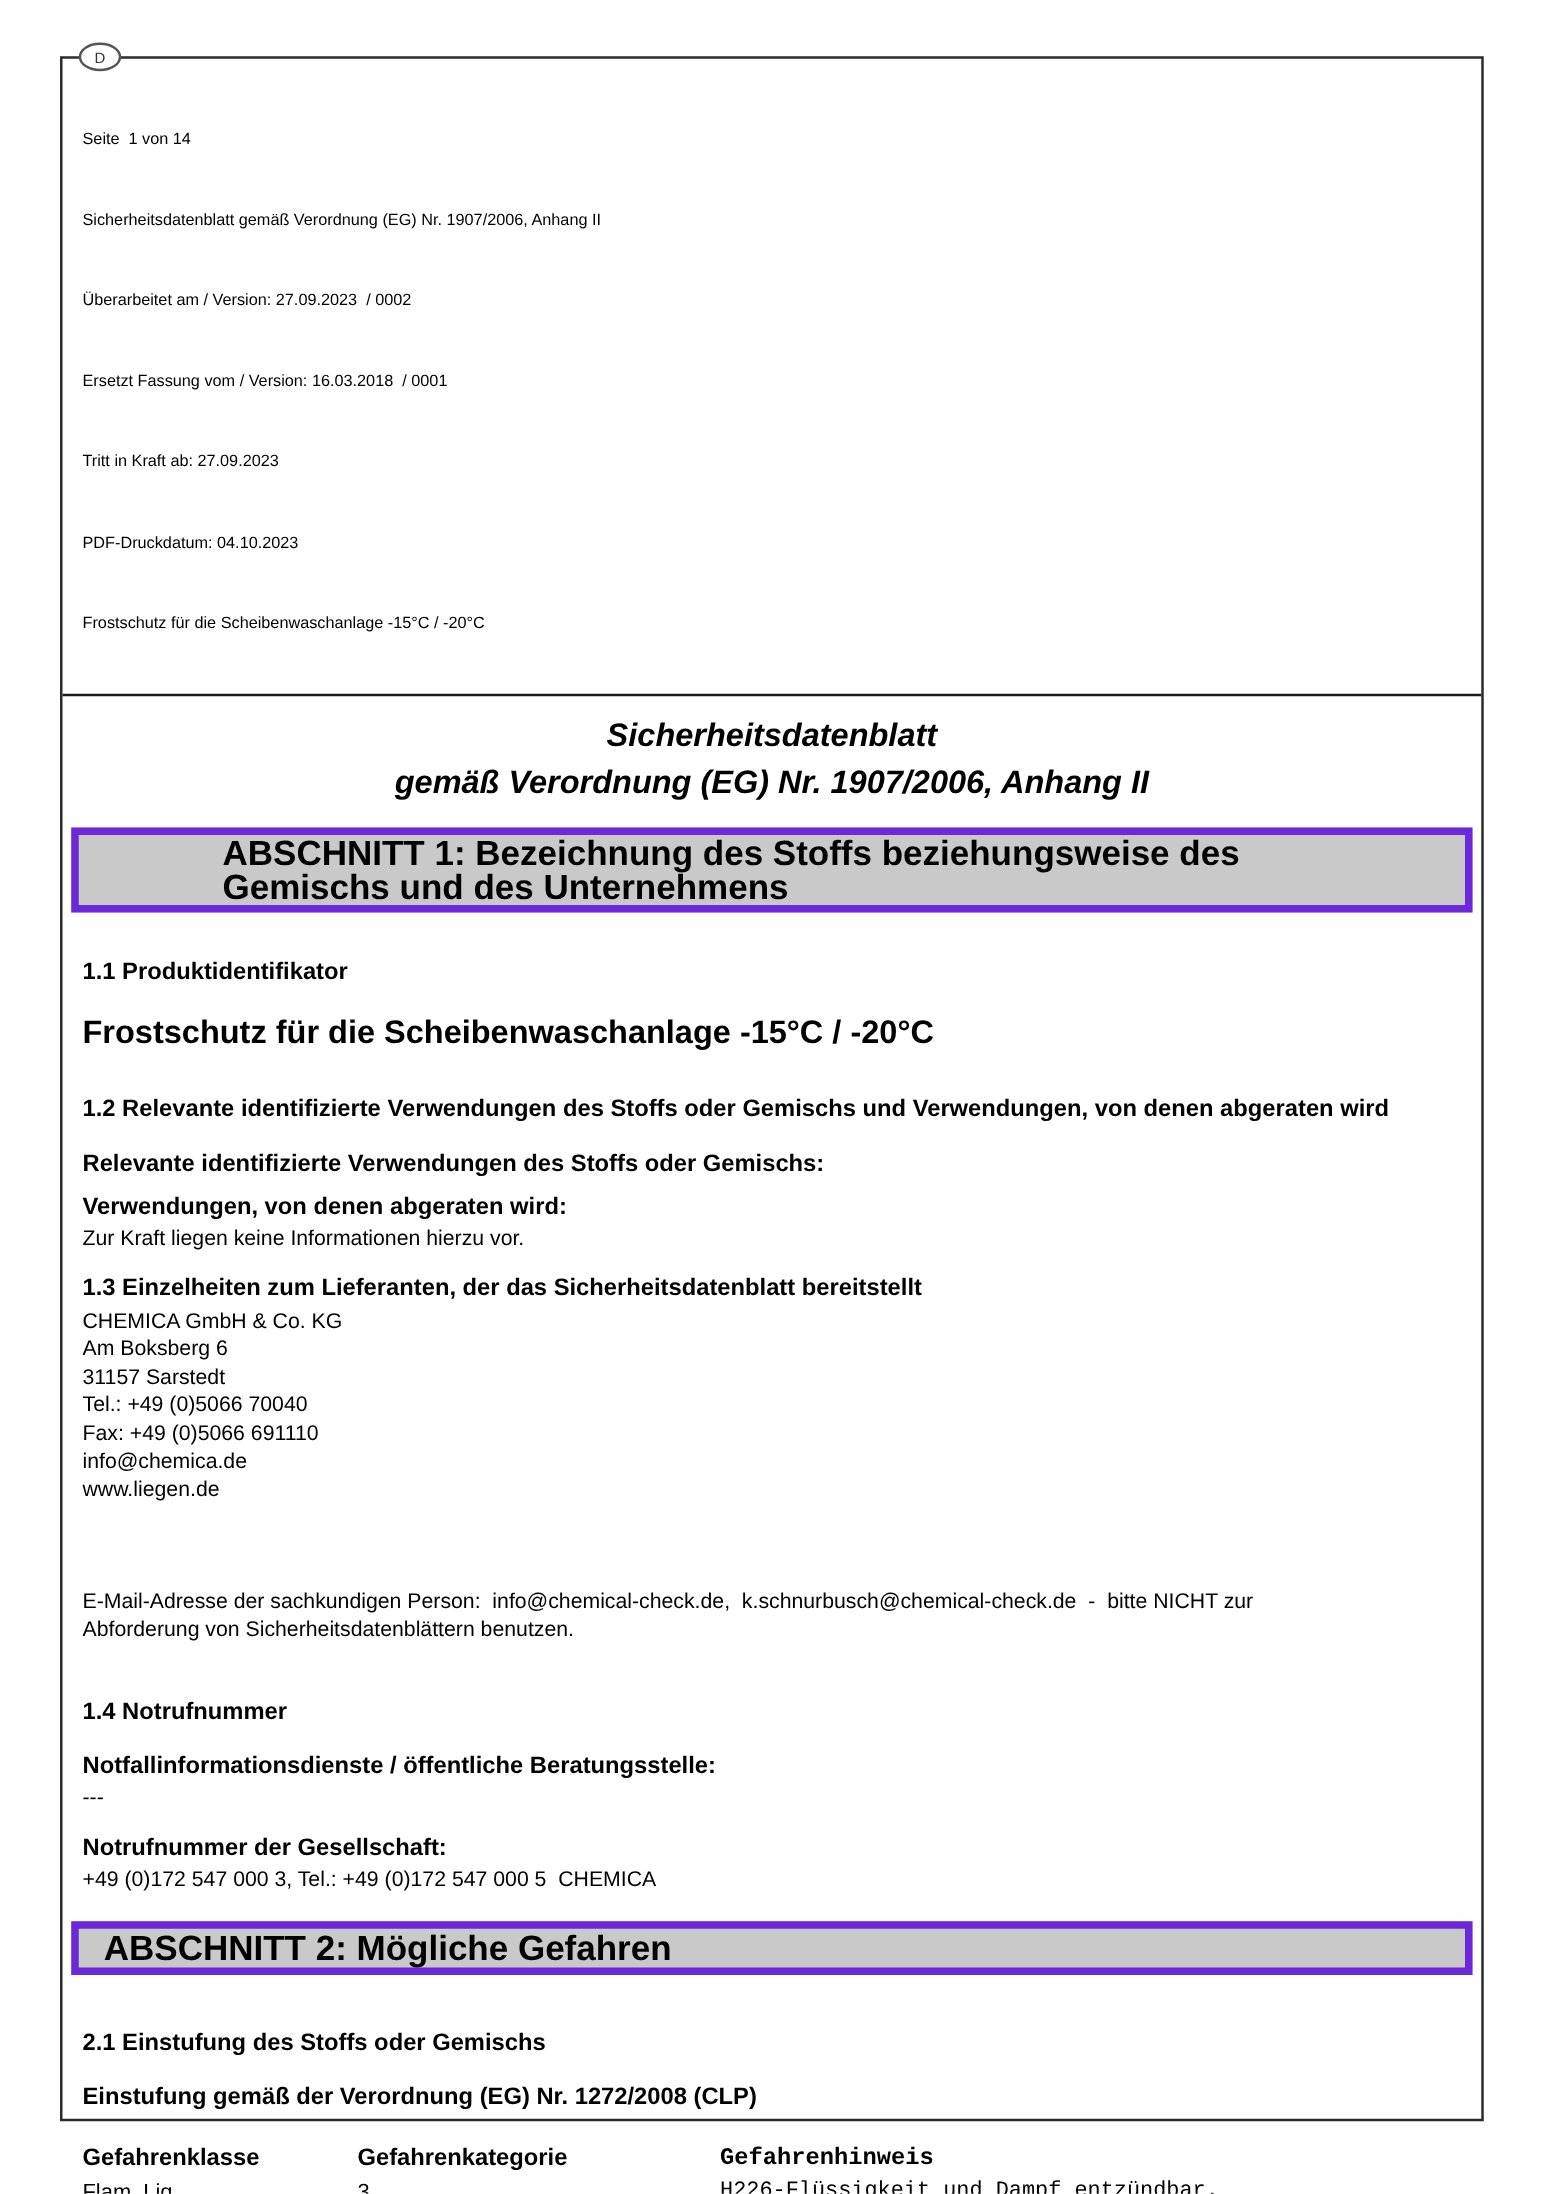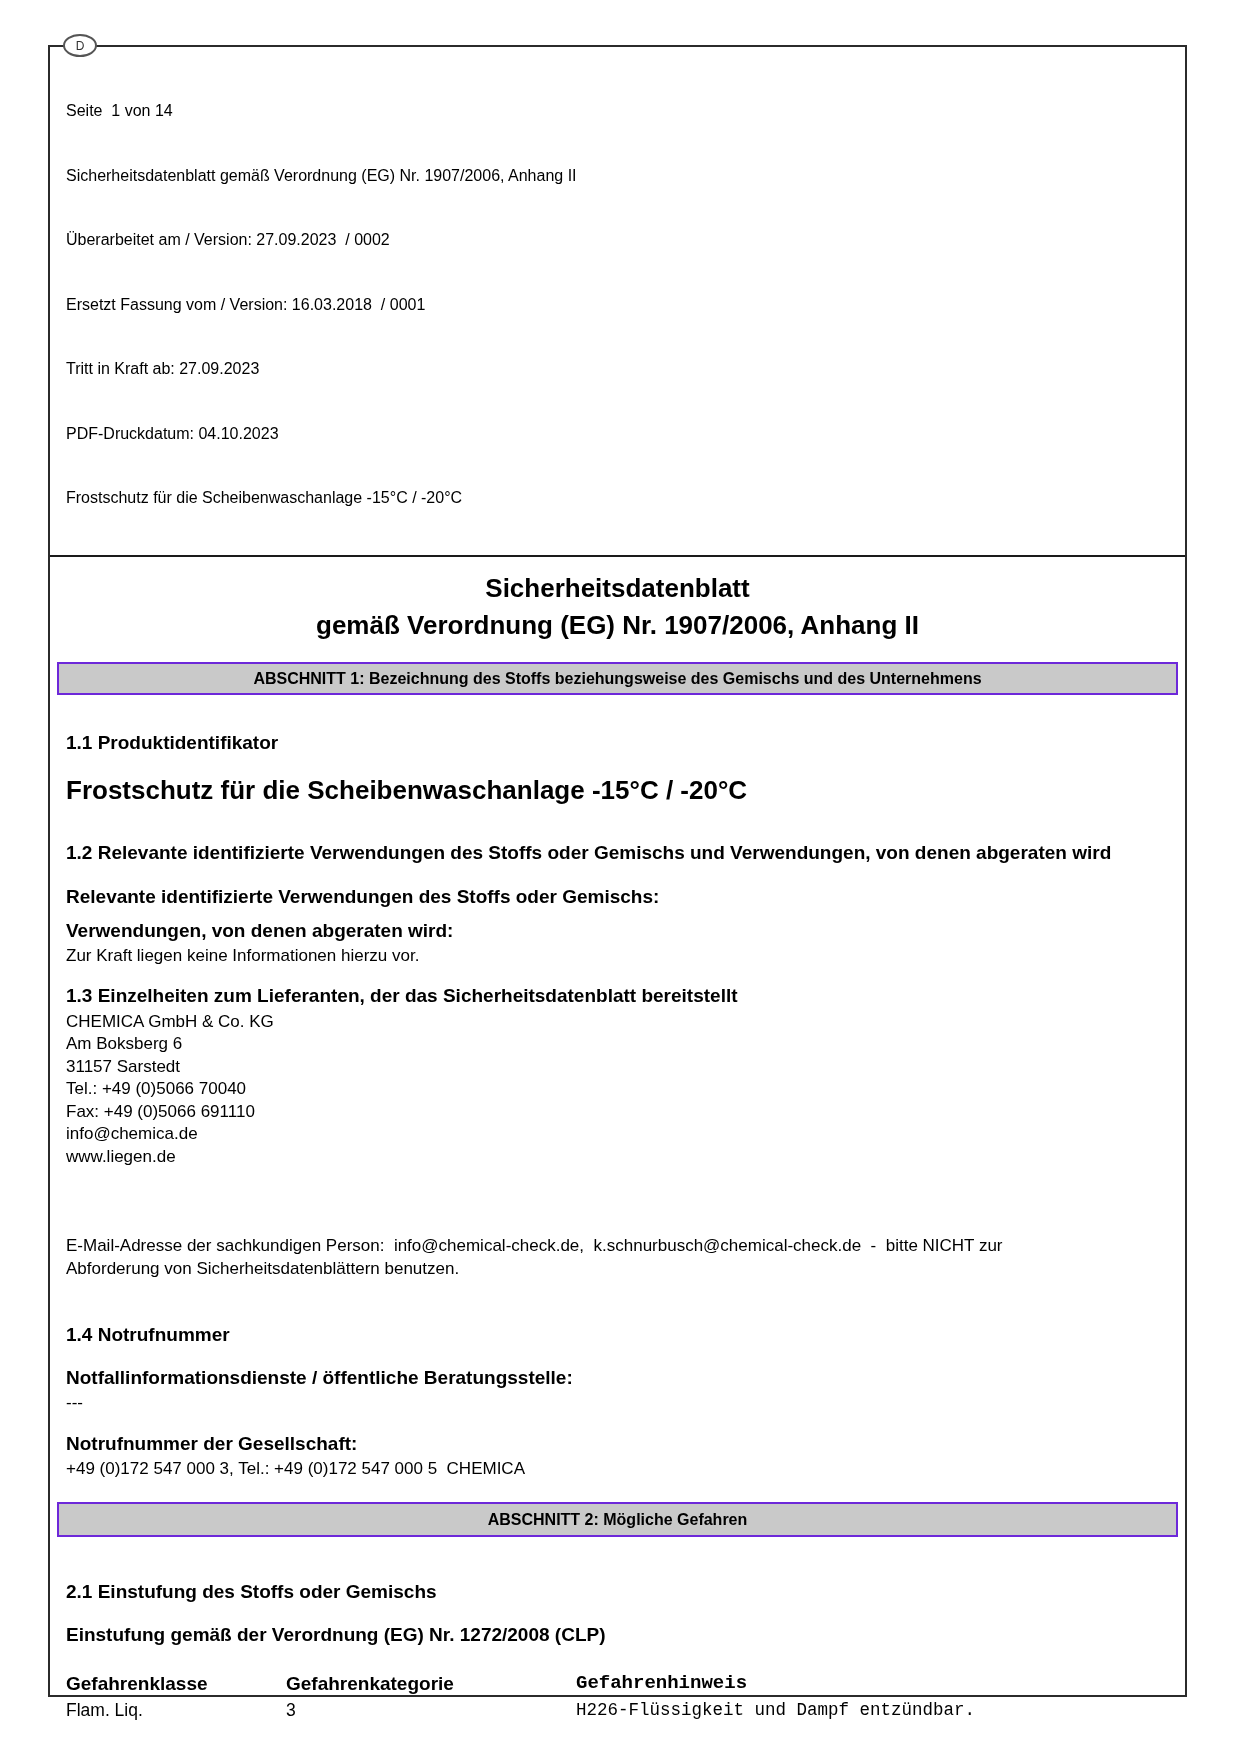--- a/index.html
+++ b/index.html
@@ -22,42 +22,42 @@
     top: -13px; left: 13px;
     width: 34px; height: 23px;
     background: #ffffff;
     border: 2px solid #555555;
     border-radius: 50%;
     display: flex; align-items: center; justify-content: center;
     font-size: 12px; color: #333333;
   }
   .header-block {
     padding: 10px 16px 0 16px;
-    font-size: 16px;
+    font-size: 13px;
     line-height: 21.5px;
     white-space: pre-wrap;
   }
   .header-rule {
     border-bottom: 2px solid #1a1a1a;
     margin-top: 3px;
   }
   .doc-title {
     text-align: center;
     font-weight: bold;
     font-size: 26px;
     line-height: 37px;
     margin-top: 13px;
+    font-style: italic;
   }
   .section-banner {
     margin: 18px 7px 0 7px;
     background: #c9c9c9;
-    border: 2px solid #6d28d9;
-    text-align: center;
+    border: 6px solid #6d28d9;
     font-weight: bold;
-    font-size: 16px;
+    font-size: 28px;
     line-height: 27px;
     padding: 1px 115px;
   }
   .section-banner.banner-2 {
     margin-top: 22px;
     padding: 2px 20px;
   }
   .content { padding: 0 16px; }
   .h11 { margin-top: 36px; font-size: 19px; font-weight: bold; line-height: 24px; }
   .product-name { margin-top: 20px; font-size: 26px; font-weight: bold; line-height: 31px; }

